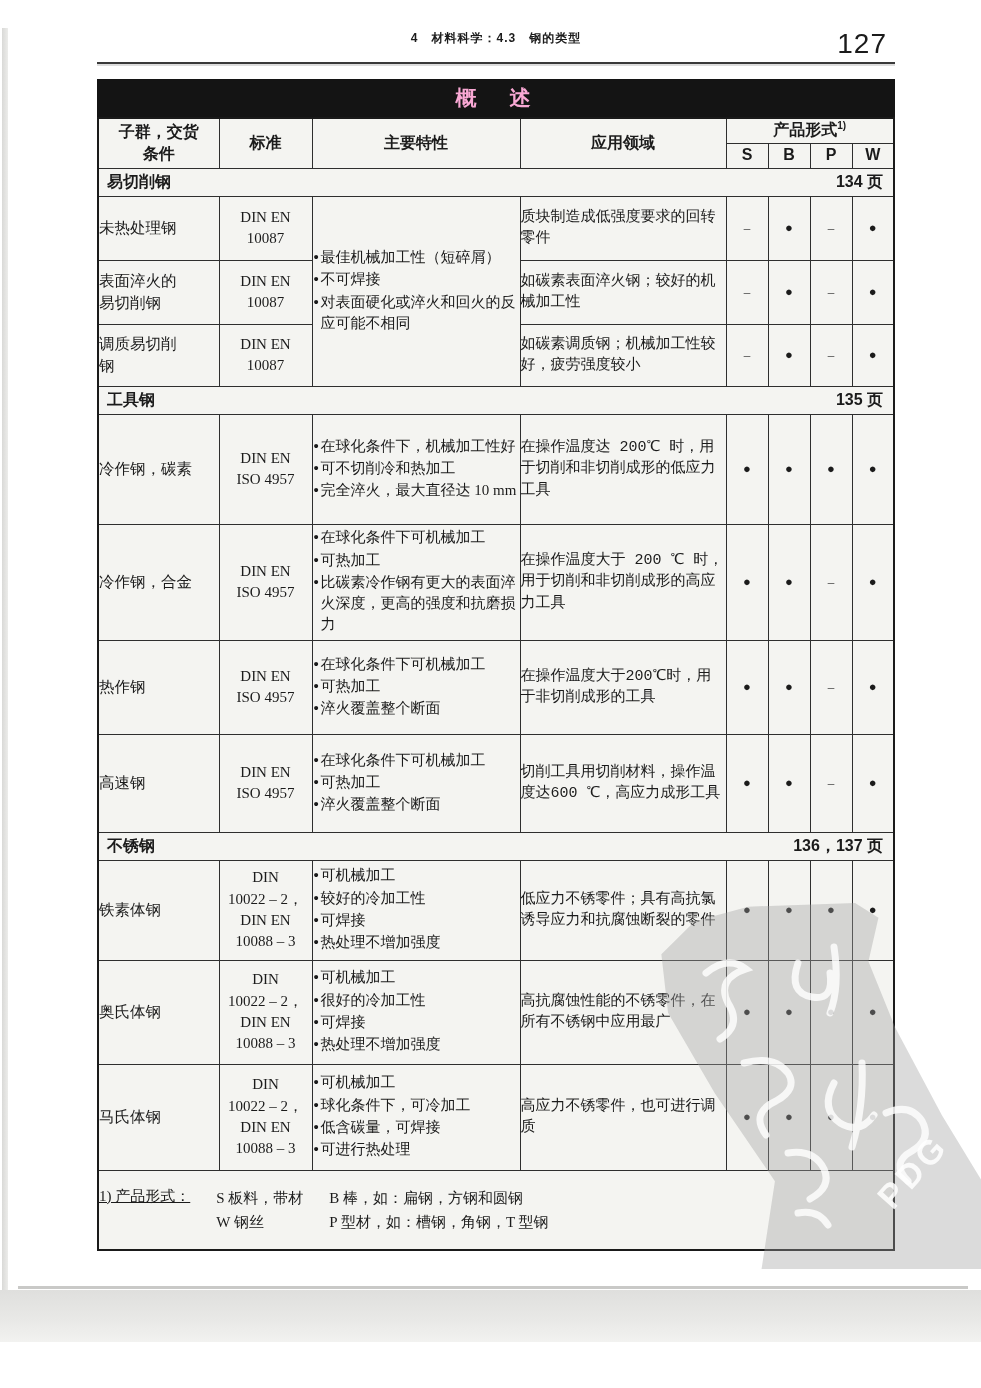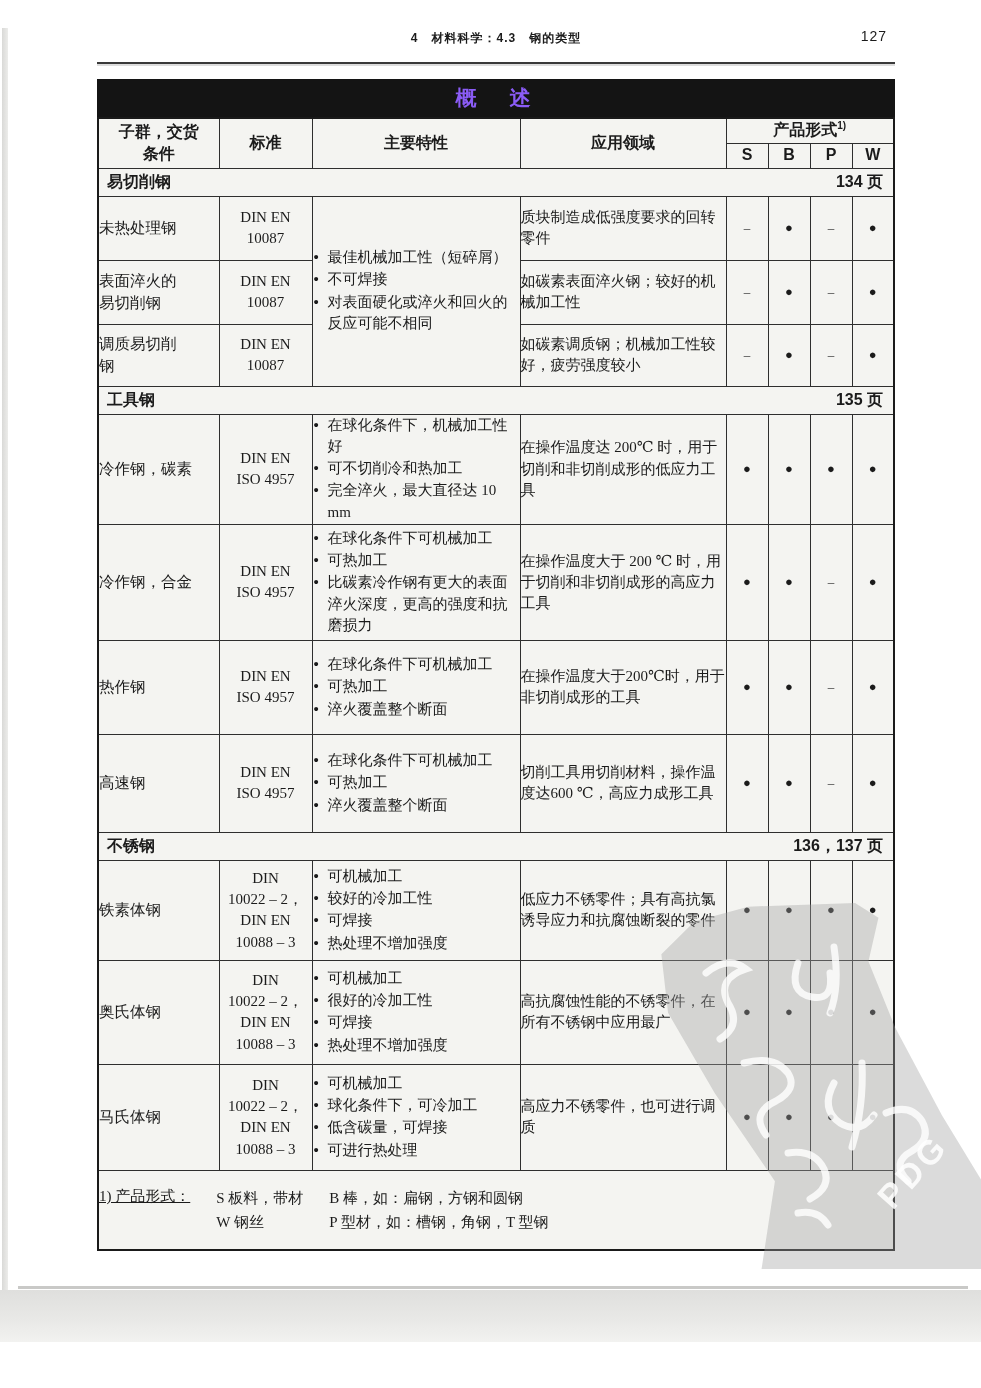--- a/index.html
+++ b/index.html
@@ -14,27 +14,27 @@
   .scan-bottom-band{position:absolute;left:0;top:1290px;width:981px;height:52px;background:linear-gradient(to bottom,#dfdfdd,#e9e9e7 60%,#f2f2f0);}
   .scan-page-shadow{position:absolute;left:18px;top:1286px;width:950px;height:3px;background:#c9c9c7;}
 
   .page-head{position:absolute;left:97px;top:28px;width:798px;height:30px;}
   .page-head .chapter{
     position:absolute;left:0;right:0;text-align:center;top:2px;
     font-family:"Liberation Sans","DejaVu Sans",sans-serif;font-weight:bold;font-size:12px;letter-spacing:1px;
   }
   .page-head .pagenum{
     position:absolute;right:8px;top:0;
-    font-family:"Liberation Sans","DejaVu Sans",sans-serif;font-size:14px;letter-spacing:1px;
+    font-family:"Liberation Sans","DejaVu Sans",sans-serif;font-size:28px;letter-spacing:1px;
   }
   .head-rule{position:absolute;left:97px;top:62px;width:798px;height:2px;background:#3a3a3a;box-shadow:0 2px 0 rgba(120,120,120,.25);}
 
   .doc-table-wrap{position:absolute;left:97px;top:79px;width:798px;}
   .table-title{
-    height:38px;background:#141414;color:#8b5cf6;
+    height:38px;background:#141414;color:#f9a8d4;
     display:flex;align-items:center;justify-content:center;
     font-family:"Liberation Sans","DejaVu Sans",sans-serif;font-weight:bold;font-size:21px;letter-spacing:6px;
   }
   table.steel{
     border-collapse:collapse;table-layout:fixed;width:798px;
     font-size:15px;line-height:1.42;
   }
   table.steel col.c1{width:121px}
   table.steel col.c2{width:93px}
   table.steel col.c3{width:208px}
@@ -52,23 +52,23 @@
   }
   th.hdr sup{font-size:10px;}
   th.sub{background:#d2d2cf;font-family:"Liberation Sans","DejaVu Sans",sans-serif;font-weight:bold;font-size:16px;text-align:center;height:24px;}
   td.band{background:#dadad6;height:27px;}
   .band-inner{display:flex;justify-content:space-between;align-items:center;padding:0 10px 0 8px;
     font-family:"Liberation Sans","DejaVu Sans",sans-serif;font-weight:bold;font-size:16px;}
   td.name{padding:4px 6px 4px 9px;white-space:pre-line;font-size:15.5px;margin-top:28px;}
   td.std{text-align:center;white-space:pre-line;font-size:15px;padding:2px 2px;}
   td.feat{vertical-align:top;padding:7px 8px 4px 10px;}
   td.feat ul{margin:0;padding:0;list-style:none;}
-  td.feat li{position:relative;padding-left:15px;margin:0 0 1px 0;}
+  td.feat li{position:relative;padding-left:8px;margin:0 0 1px 0;}
   td.feat li::before{content:"\2022";position:absolute;left:1px;top:0;font-weight:bold;}
-  td.app{vertical-align:top;padding:7px 8px 4px 10px;white-space:pre-line;}
+  td.app{vertical-align:top;padding:7px 8px 4px 10px;white-space:pre-line;font-family:Liberation Mono, monospace;}
   td.mark{text-align:center;font-size:13px;}
   td.footnote{padding:10px 8px 12px 12px;height:78px;vertical-align:top;}
   .fn-flex{display:flex;gap:26px;}
   .fn-prefix{white-space:nowrap;text-decoration:underline;}
   .fn-col div{line-height:1.6;}
 
   
   .watermark{position:absolute;left:648px;top:903px;width:334px;height:366px;pointer-events:none;}
   .wm-blob{
     position:absolute;inset:0;

